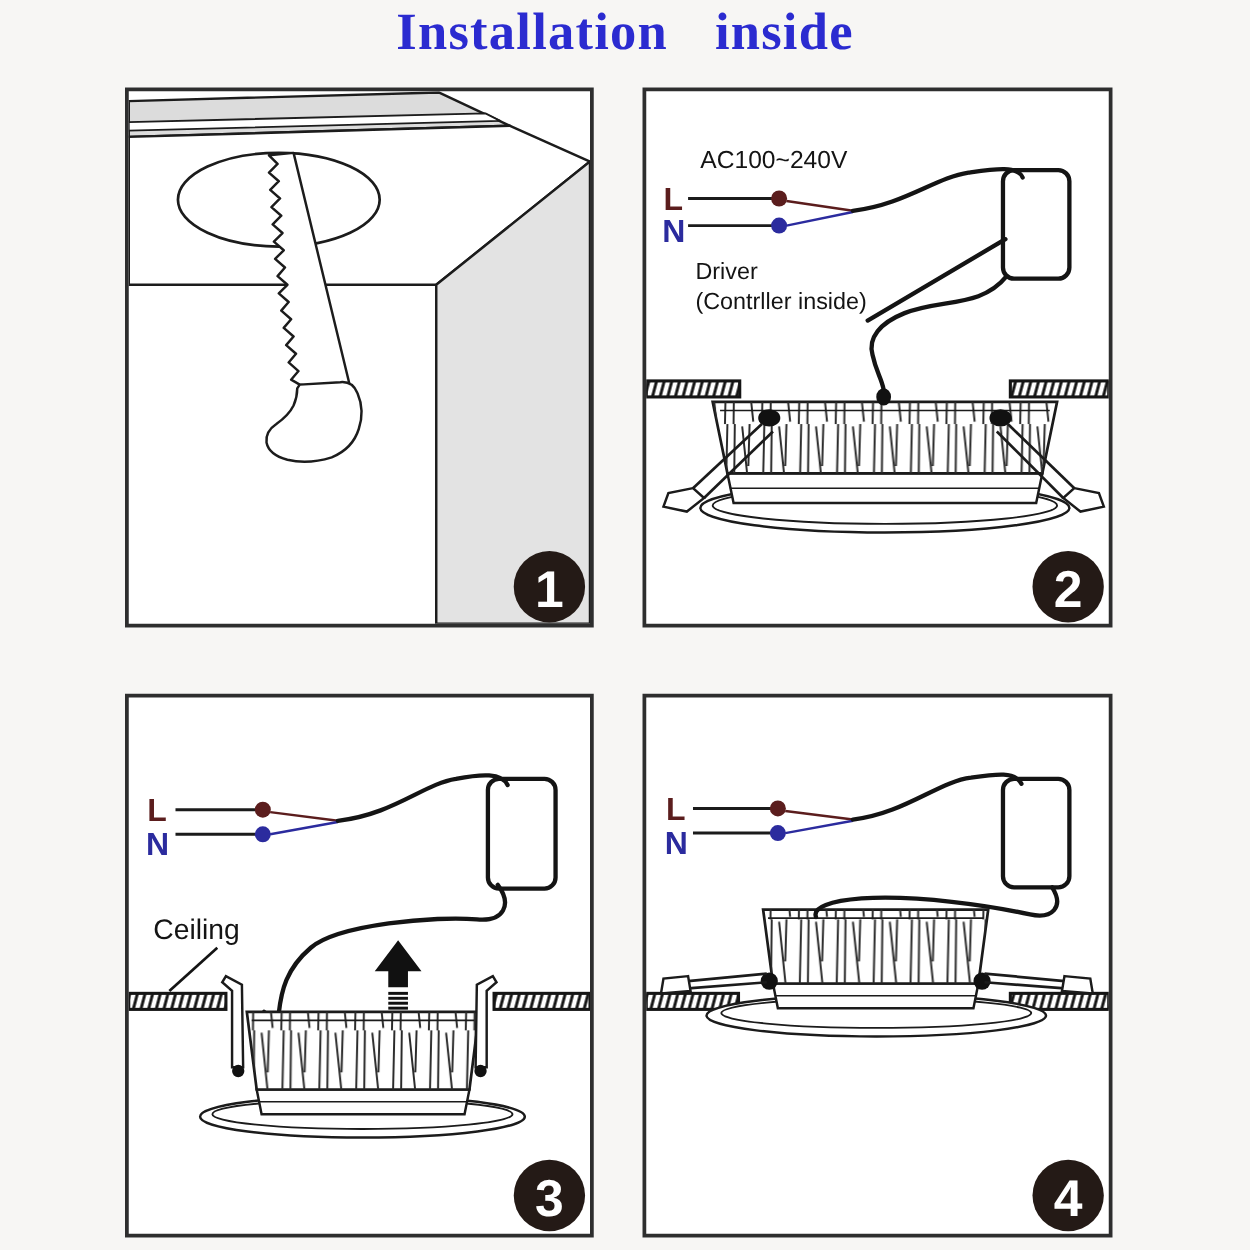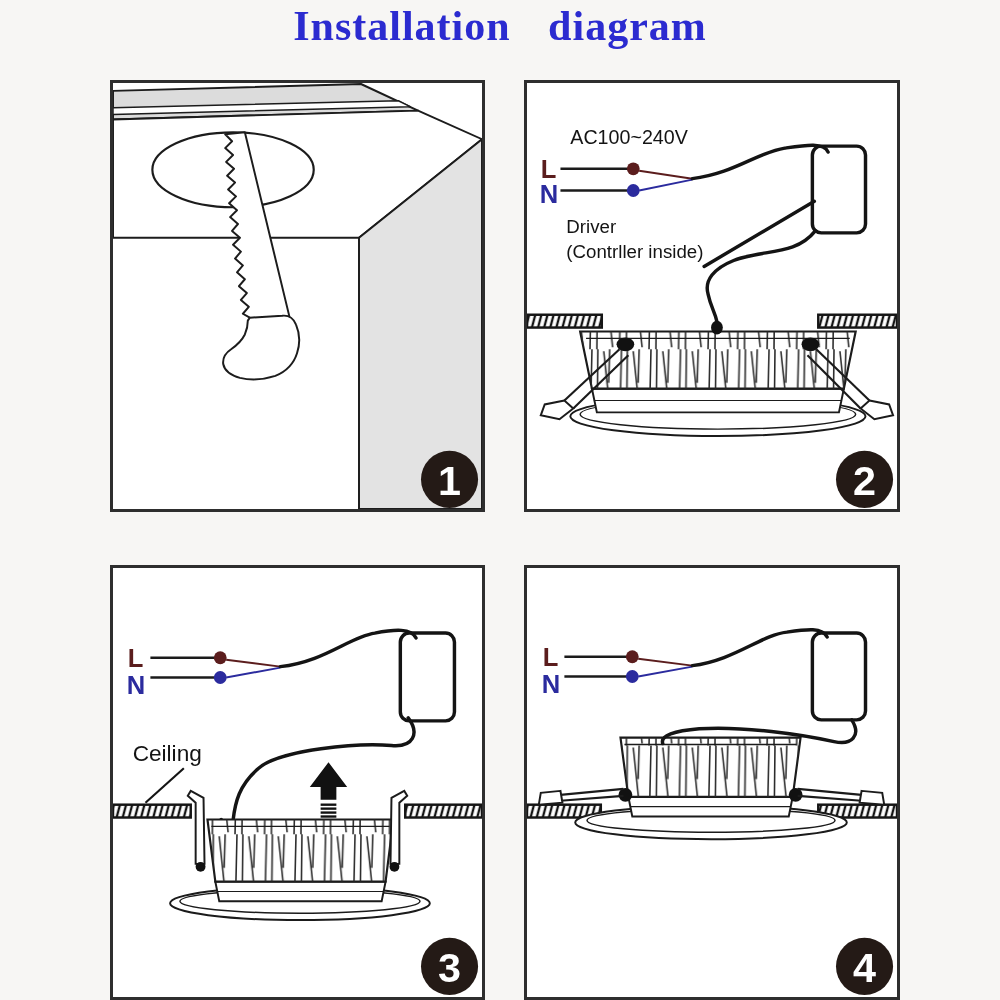--- a/index.html
+++ b/index.html
@@ -14,21 +14,21 @@
     position:absolute;top:2px;left:0;width:1000px;
     text-align:center;
     font-family:"Liberation Serif", serif;
     font-weight:bold;
     font-size:42px;
     letter-spacing:1px;
     word-spacing:26px;
     color:#2b2bd0;
   }
   .panel{
-    position:absolute;margin:12px;
+    position:absolute;margin:2px;
     background:#ffffff;
     border:3px solid #2e2e2e;
     box-sizing:border-box;
     text-align:center;
   }
   .panel svg{display:block;width:100%;height:100%;}
   #panel1{left:98px;top:68px;width:375px;height:432px;}
   #panel2{left:512px;top:68px;width:376px;height:432px;}
   #panel3{left:98px;top:553px;width:375px;height:435px;}
   #panel4{left:512px;top:553px;width:376px;height:435px;}
@@ -41,21 +41,21 @@
   <defs>
     <pattern id="hatchpat" width="6" height="20" patternUnits="userSpaceOnUse" patternTransform="rotate(15)">
       <line x1="3" y1="0" x2="3" y2="20" stroke="#151515" stroke-width="2.4"></line>
     </pattern>
     <pattern id="finpat" width="30" height="90" patternUnits="userSpaceOnUse">
       <path d="M6,0 L4,90 M12,0 L11,90 M18,2 L27,88 M24,0 L23,34" stroke="#2a2a2a" stroke-width="1.6" fill="none"></path>
     </pattern>
   </defs>
 </svg>
 
-<div class="page-title">Installation diagram</div>
+<div class="page-title">Installation inside</div>
 
 <figure class="panel" id="panel1">
   <svg viewBox="0 0 375 432" preserveAspectRatio="none">
     <g>
       <polygon points="0,8 252,1 310,28 0,37" fill="#dcdcdc" stroke="#1c1c1c" stroke-width="2" stroke-linejoin="round"></polygon>
       <polygon points="0,25 290,18 302,24 0,32" fill="#ffffff" stroke="#1c1c1c" stroke-width="1.5" stroke-linejoin="round"></polygon>
       <polygon points="0,37 310,28 375,57 250,157 0,157" fill="#ffffff" stroke="#1c1c1c" stroke-width="2" stroke-linejoin="round"></polygon>
       <polygon points="375,57 375,432 250,432 250,157" fill="#e3e3e3" stroke="#1c1c1c" stroke-width="2" stroke-linejoin="round"></polygon>
       <ellipse cx="122" cy="88" rx="82" ry="38" fill="#ffffff" stroke="#1c1c1c" stroke-width="2.2"></ellipse>
       <path d="M114,52 L121,59 L114,66 L122,73 L115,80 L123,87 L116,94 L124,101 L117,108 L125,115 L118,122 L126,129 L119,136 L127,143 L121,150 L129,157 L122,164 L130,171 L124,178 L132,185 L126,192 L134,199 L128,206 L136,213 L130,220 L138,227 L132,234 L139,238 L181,244 L134,50 Z" fill="#ffffff" stroke="#1c1c1c" stroke-width="2" stroke-linejoin="round"></path>

